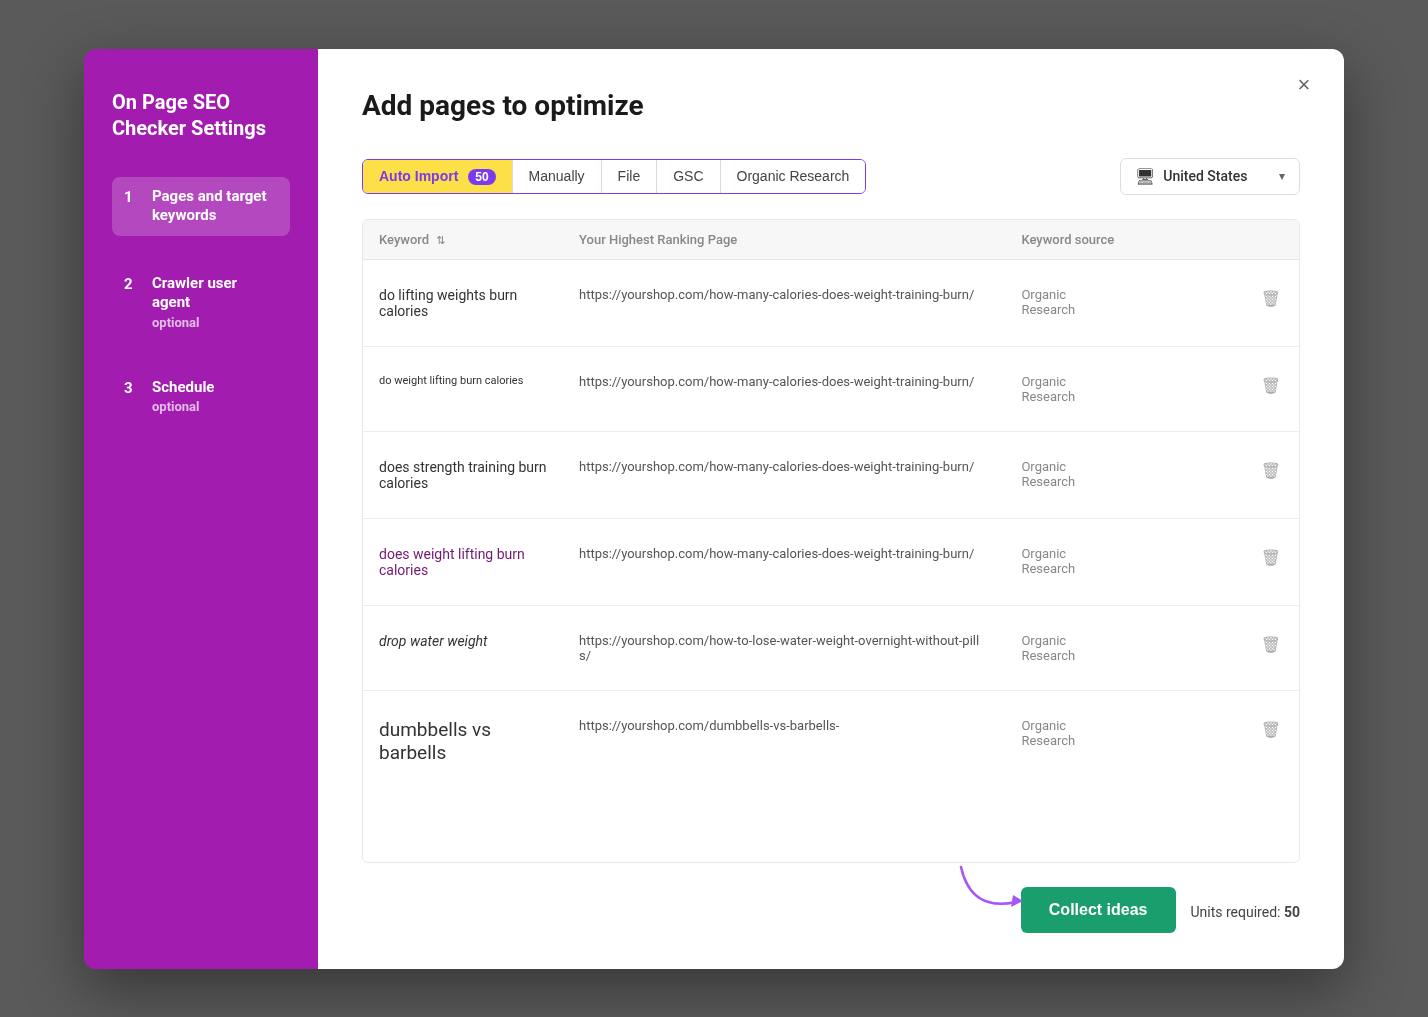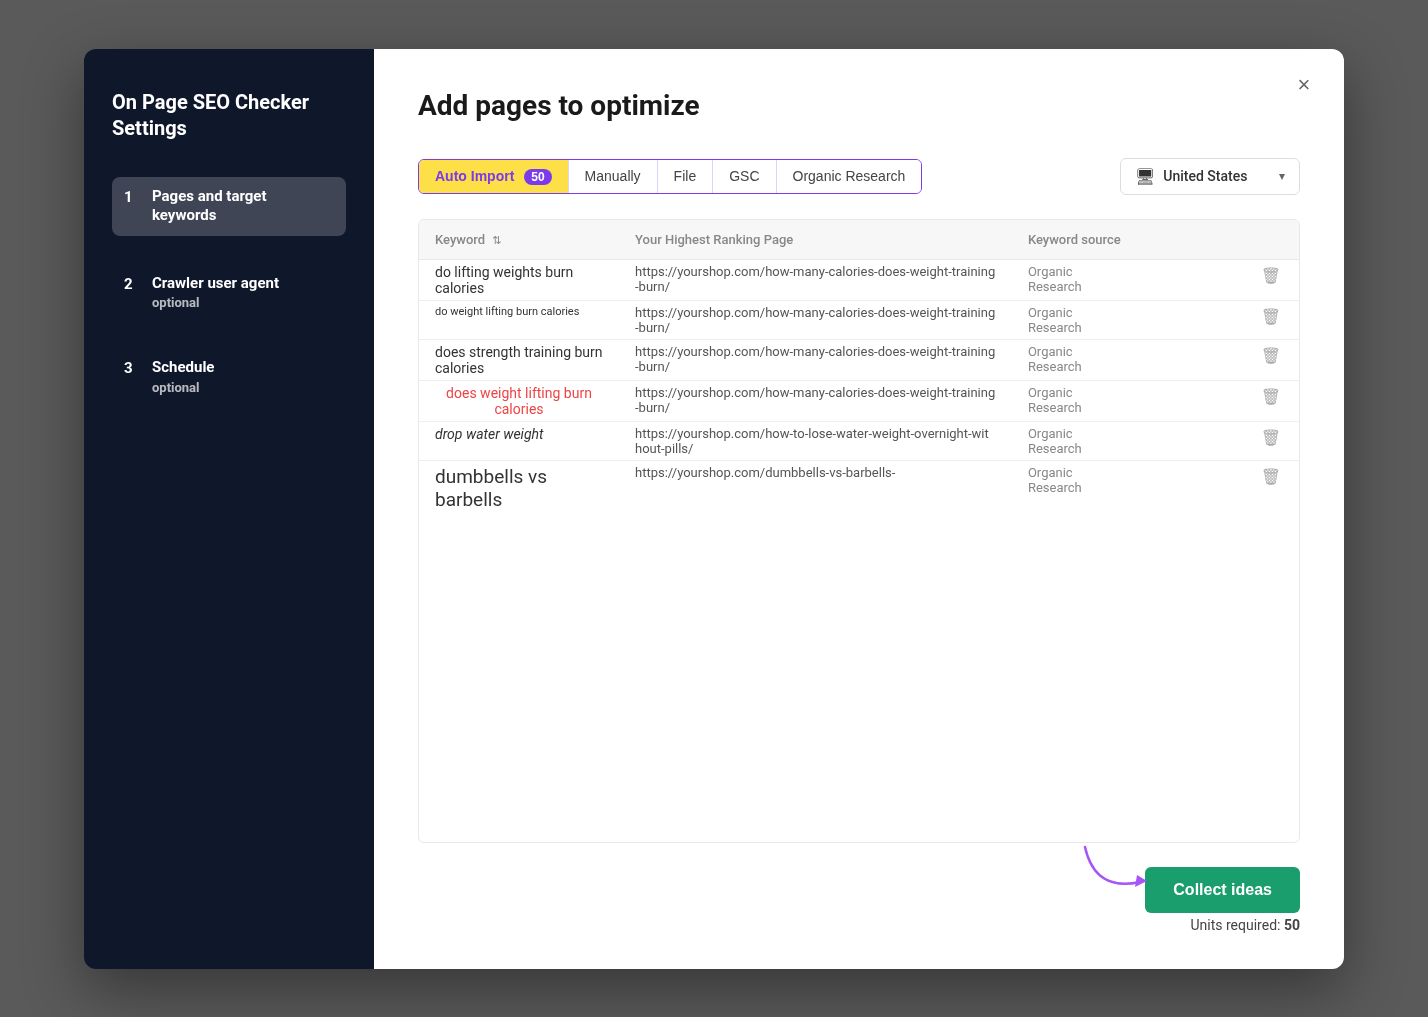--- a/index.html
+++ b/index.html
@@ -19,22 +19,22 @@
       display: flex;
       width: 1260px;
       height: 920px;
       border-radius: 12px;
       overflow: hidden;
       box-shadow: 0 20px 60px rgba(0,0,0,0.4);
     }
 
     
     .sidebar {
-      width: 290px;
-      background: #0f172a;
+      width: 234px;
+      background: #a21caf;
       padding: 40px 28px;
       flex-shrink: 0;
       color: white;
     }
 
     .sidebar-title {
       font-size: 20px;
       font-weight: 700;
       color: white;
       line-height: 1.3;
@@ -249,21 +249,21 @@
 
     tbody tr {
       border-bottom: 1px solid #eeeeee;
     }
 
     tbody tr:last-child {
       border-bottom: none;
     }
 
     tbody td {
-      padding: 4px 16px;
+      padding: 27px 16px;
       font-size: 14px;
       color: #333;
       vertical-align: top;
     }
 
     .delete-btn {
       background: none;
       border: none;
       cursor: pointer;
       color: #aaa;
@@ -321,23 +321,23 @@
     .bottom-section {
       display: flex;
       align-items: center;
       justify-content: space-between;
       margin-top: 20px;
       padding-top: 4px;
     }
 
     .collect-wrapper {
       display: flex;
-      flex-direction: column;
-      align-items: flex-end;
-      gap: 0;
+      flex-direction: row;
+      align-items: center;
+      gap: 15px;
       position: relative;
       margin-left: auto;
       margin-right: auto;
     }
 
     .th-sort-icon {
       font-size: 11px;
       margin-left: 4px;
     }
   </style>
@@ -432,21 +432,21 @@
   </tr>
             <tr>
     <td style="font-size:14px; color:#333;">does strength training burn calories</td>
     <td class="url-cell">https://yourshop.com/how-many-calories-does-weight-training-burn/</td>
     <td class="source-cell">Organic Research</td>
     <td class="action-cell">
       <button class="delete-btn">🗑</button>
     </td>
   </tr>
             <tr>
-    <td style="font-size:14px; color:#ef4444;text-align:center;">does weight lifting burn calories</td>
+    <td style="font-size:14px; color:#701a75;">does weight lifting burn calories</td>
     <td class="url-cell">https://yourshop.com/how-many-calories-does-weight-training-burn/</td>
     <td class="source-cell">Organic Research</td>
     <td class="action-cell">
       <button class="delete-btn">🗑</button>
     </td>
   </tr>
             <tr>
     <td style="font-size:14px; color:#333;font-style:italic;">drop water weight</td>
     <td class="url-cell">https://yourshop.com/how-to-lose-water-weight-overnight-without-pills/</td>
     <td class="source-cell">Organic Research</td>

